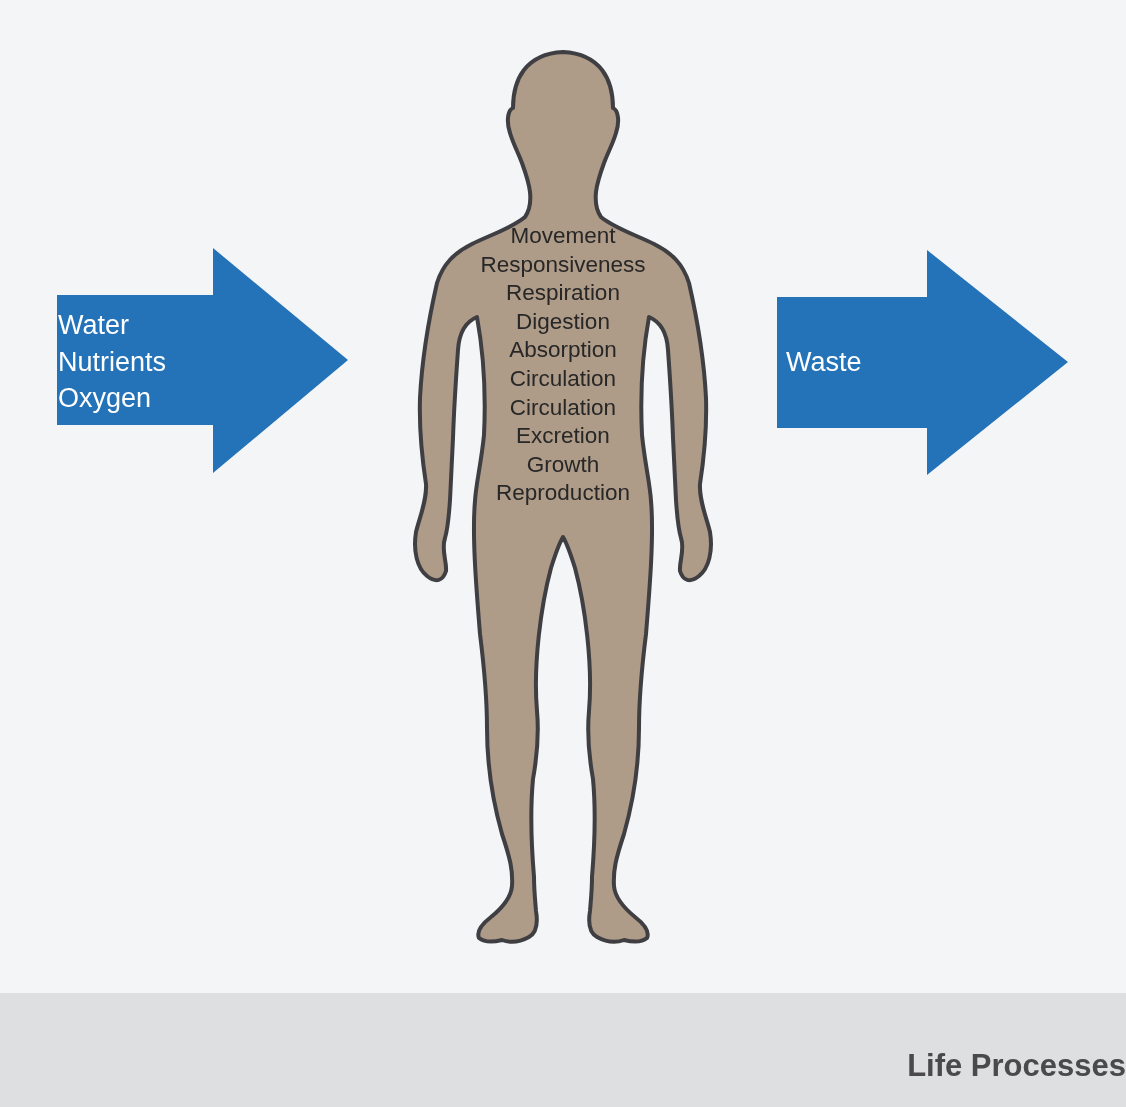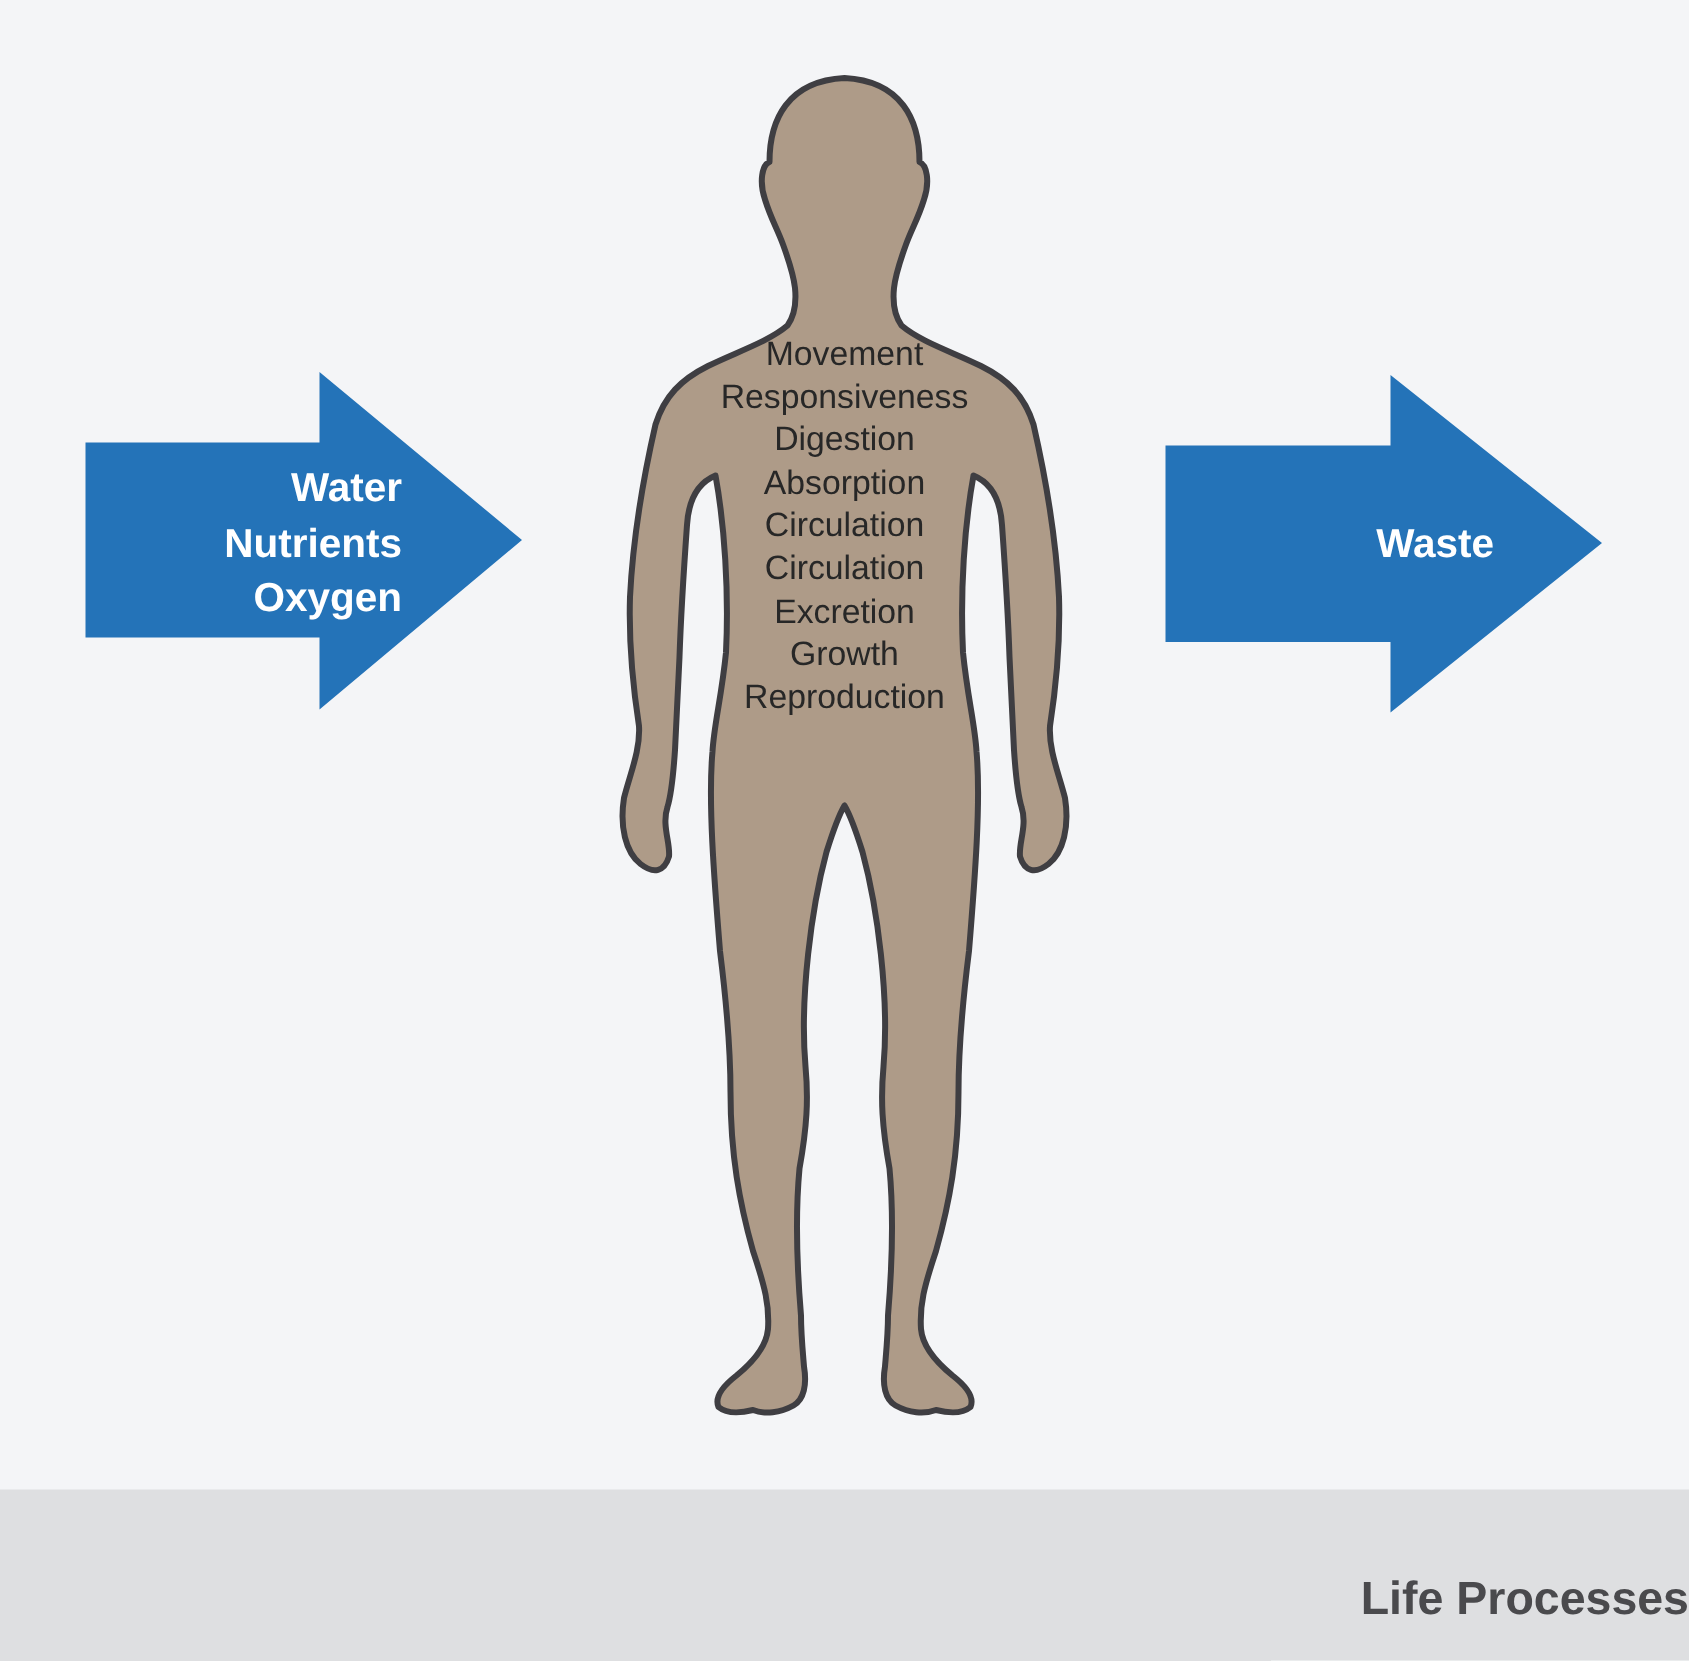--- a/index.html
+++ b/index.html
@@ -14,25 +14,25 @@
   .arrow{fill:var(--c-arrow,#2473B8);}
   .body{
     fill:var(--c-body-fill,#AE9B88);
     stroke:var(--c-body-outline,#3F3E42);
     stroke-width:4;
     stroke-linejoin:round;
     stroke-linecap:round;
   }
   .arrow-label{
     position:absolute;
-    text-align:right;
+    text-align:left;
     color:var(--c-arrow-text,#FFFFFF);
     font-size:27px;
     line-height:36.5px;
-    font-weight:700;
+    font-weight:400;
   }
   .arrow-label.left{left:58px;top:307px;width:210px;}
   .arrow-label.right{left:786px;top:344px;width:210px;line-height:37px;}
   .body-text{
     position:absolute;
     left:413px;top:222px;width:300px;
     text-align:center;
     color:var(--c-body-text,#272727);
     font-size:22.5px;
     line-height:28.6px;
@@ -66,20 +66,21 @@
     <div>Water</div>
     <div>Nutrients</div>
     <div>Oxygen</div>
   </div>
 
   <div class="arrow-label right">Waste</div>
 
   <div class="body-text">
     <div>Movement</div>
     <div>Responsiveness</div>
+    <div>Respiration</div>
     <div>Digestion</div>
     <div>Absorption</div>
     <div>Circulation</div>
     <div>Circulation</div>
     <div>Excretion</div>
     <div>Growth</div>
     <div>Reproduction</div>
   </div>
 
   <div class="footer">

